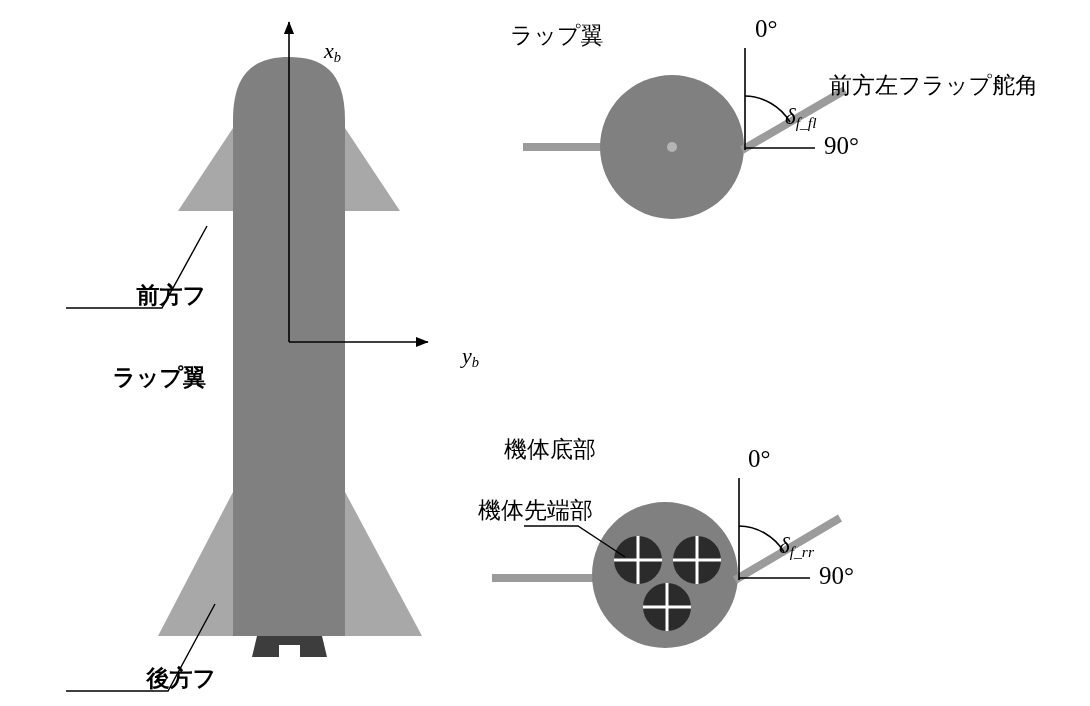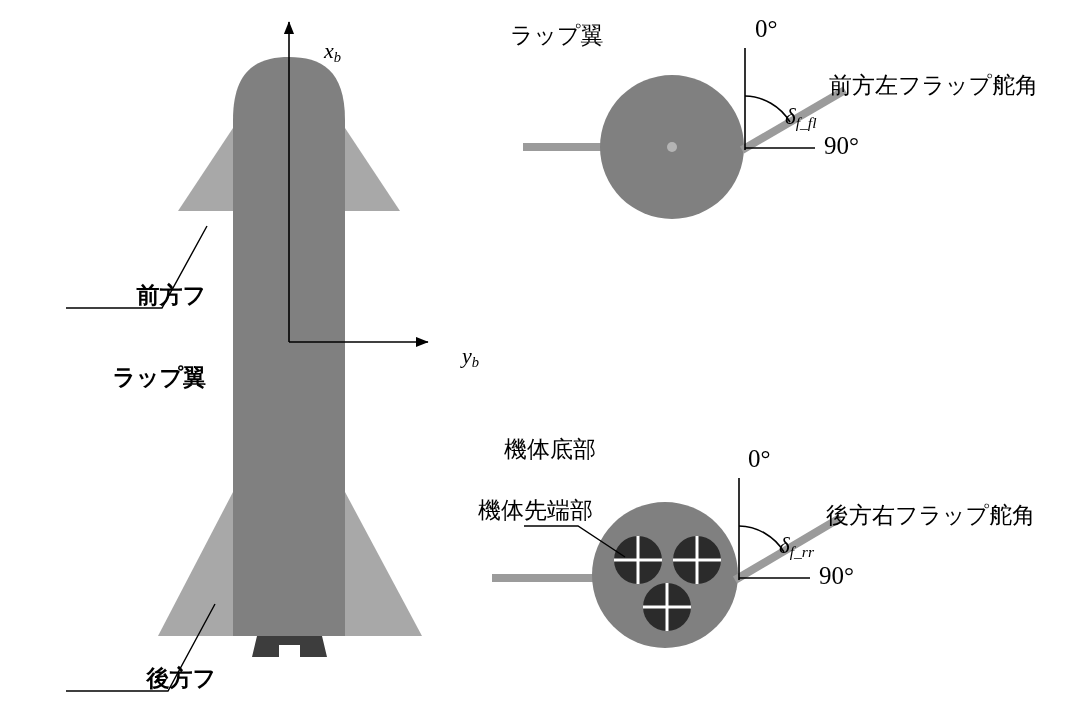--- a/index.html
+++ b/index.html
@@ -141,15 +141,14 @@
   <div class="txt jp lbl-jp-23" style="left:478px;top:497px;">機体先端部</div>
 
   <div class="txt deg" style="left:748px;top:444px;">0°</div>
 
   <div class="txt deg" style="left:819px;top:561px;">90°</div>
 
   <div class="txt sym" style="left:756px;top:505px;text-align:right;">
     <span>δ</span><span class="sub">f_rr</span>
   </div>
 
-  <div class="txt jp lbl-jp-23" style="left:826px;top:502px;">後方右フラップ舵角</div>
 
 </div>
 
 </body></html>

